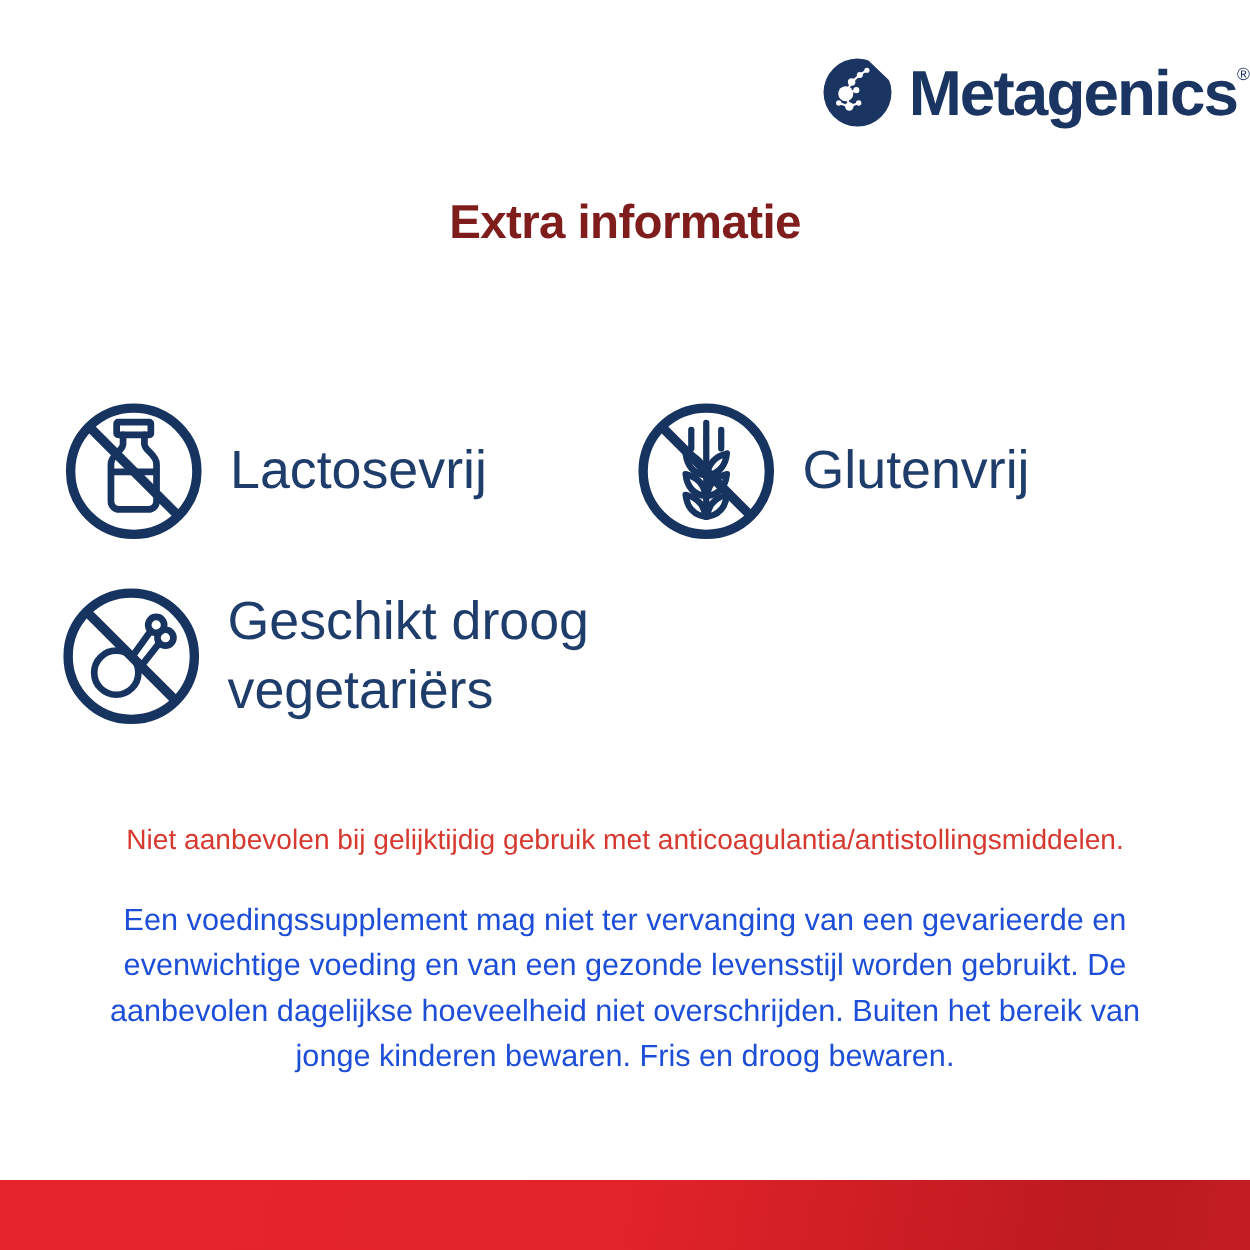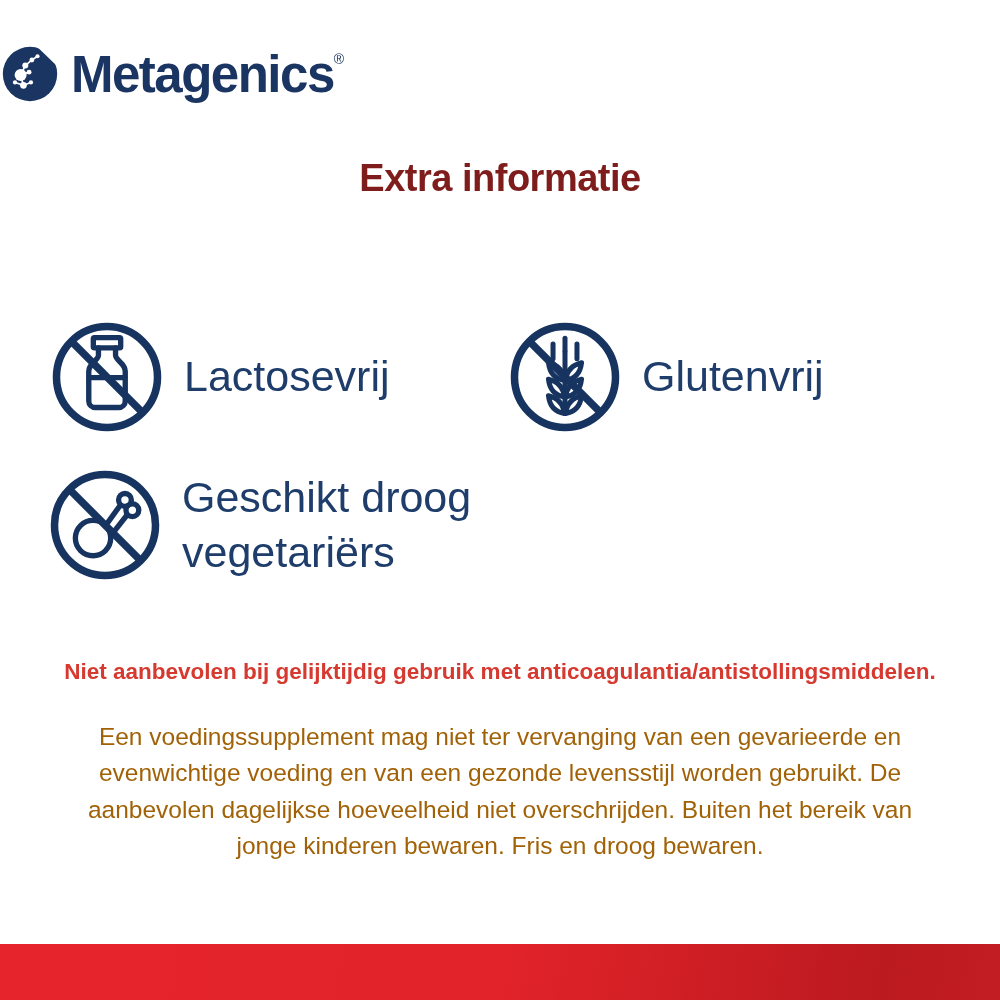--- a/index.html
+++ b/index.html
@@ -1,39 +1,39 @@
 <!DOCTYPE html>
 <html><head>
 <meta charset="utf-8">
 <style>
   html,body{margin:0;padding:0;background:#ffffff;}
   .canvas{
     position:relative;width:1000px;height:1000px;background:#ffffff;
     font-family:"Liberation Sans",sans-serif;overflow:hidden;
   }
   
-  .logo{position:absolute;top:44px;left:0;width:100%;display:flex;justify-content:flex-start;align-items:center;gap:11px;}
+  .logo{position:absolute;top:44px;left:0;width:100%;display:flex;justify-content:flex-end;align-items:center;gap:11px;}
   .logo-word{font-size:51px;font-weight:700;color:#1b3562;letter-spacing:-1.5px;line-height:1;}
   .logo-reg{font-size:14px;font-weight:400;color:#1b3562;vertical-align:28px;letter-spacing:0;}
   
   .heading{position:absolute;top:157px;left:0;width:100%;text-align:center;
     font-size:38px;font-weight:700;color:#7f1d1d;letter-spacing:-0.5px;}
   
   .feature{position:absolute;display:flex;align-items:center;gap:20px;}
   .feature .icn{flex:0 0 auto;width:114px;height:114px;}
   .feature .lbl{font-size:43px;color:#1e3d6b;line-height:1.28;}
   .f-lactose{left:50px;top:320px;text-align:right;}
   .f-gluten{left:508px;top:320px;}
   .f-veg{left:48px;top:468px;}
   .f-veg .lbl{max-width:320px;}
   
   .warning{position:absolute;top:659px;left:0;width:100%;text-align:center;
-    font-size:22.5px;color:#d6392f;white-space:nowrap;font-weight:bold;}
+    font-size:22.5px;color:#d6392f;white-space:nowrap;}
   .disclaimer{position:absolute;top:719px;left:60px;width:880px;text-align:center;
-    font-size:24.5px;color:#a16207;line-height:1.48;}
+    font-size:24.5px;color:#1d4ed8;line-height:1.48;}
   
   .bottom-bar{position:absolute;left:0;bottom:0;width:1000px;height:56px;
     background:linear-gradient(100deg,#e6242b 0%,#e2232a 50%,#bb1a1f 88%,#c21d22 100%);}
 </style>
 </head>
 <body>
 
 <div class="canvas">
 
   <div class="logo">

